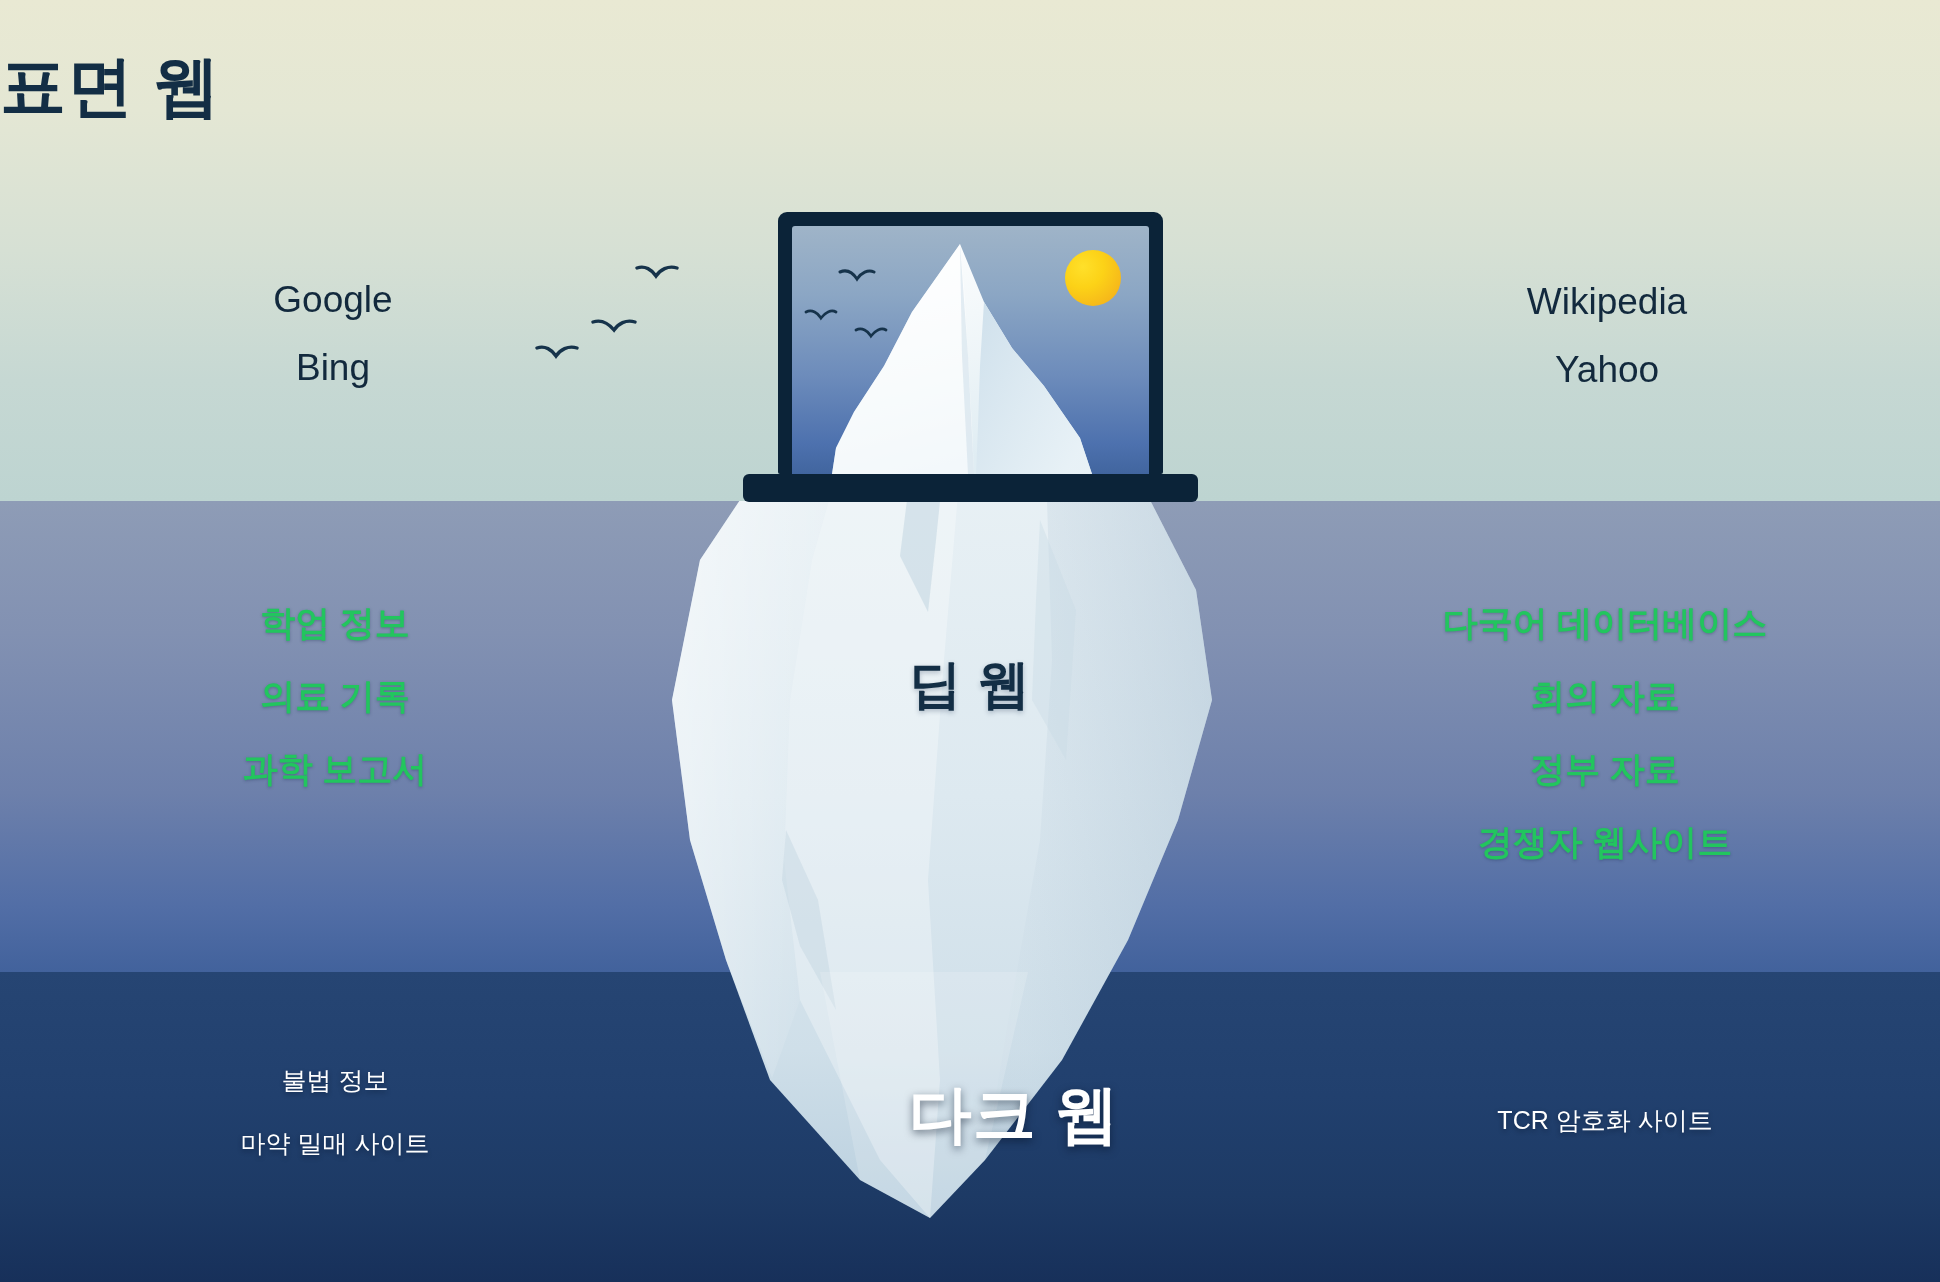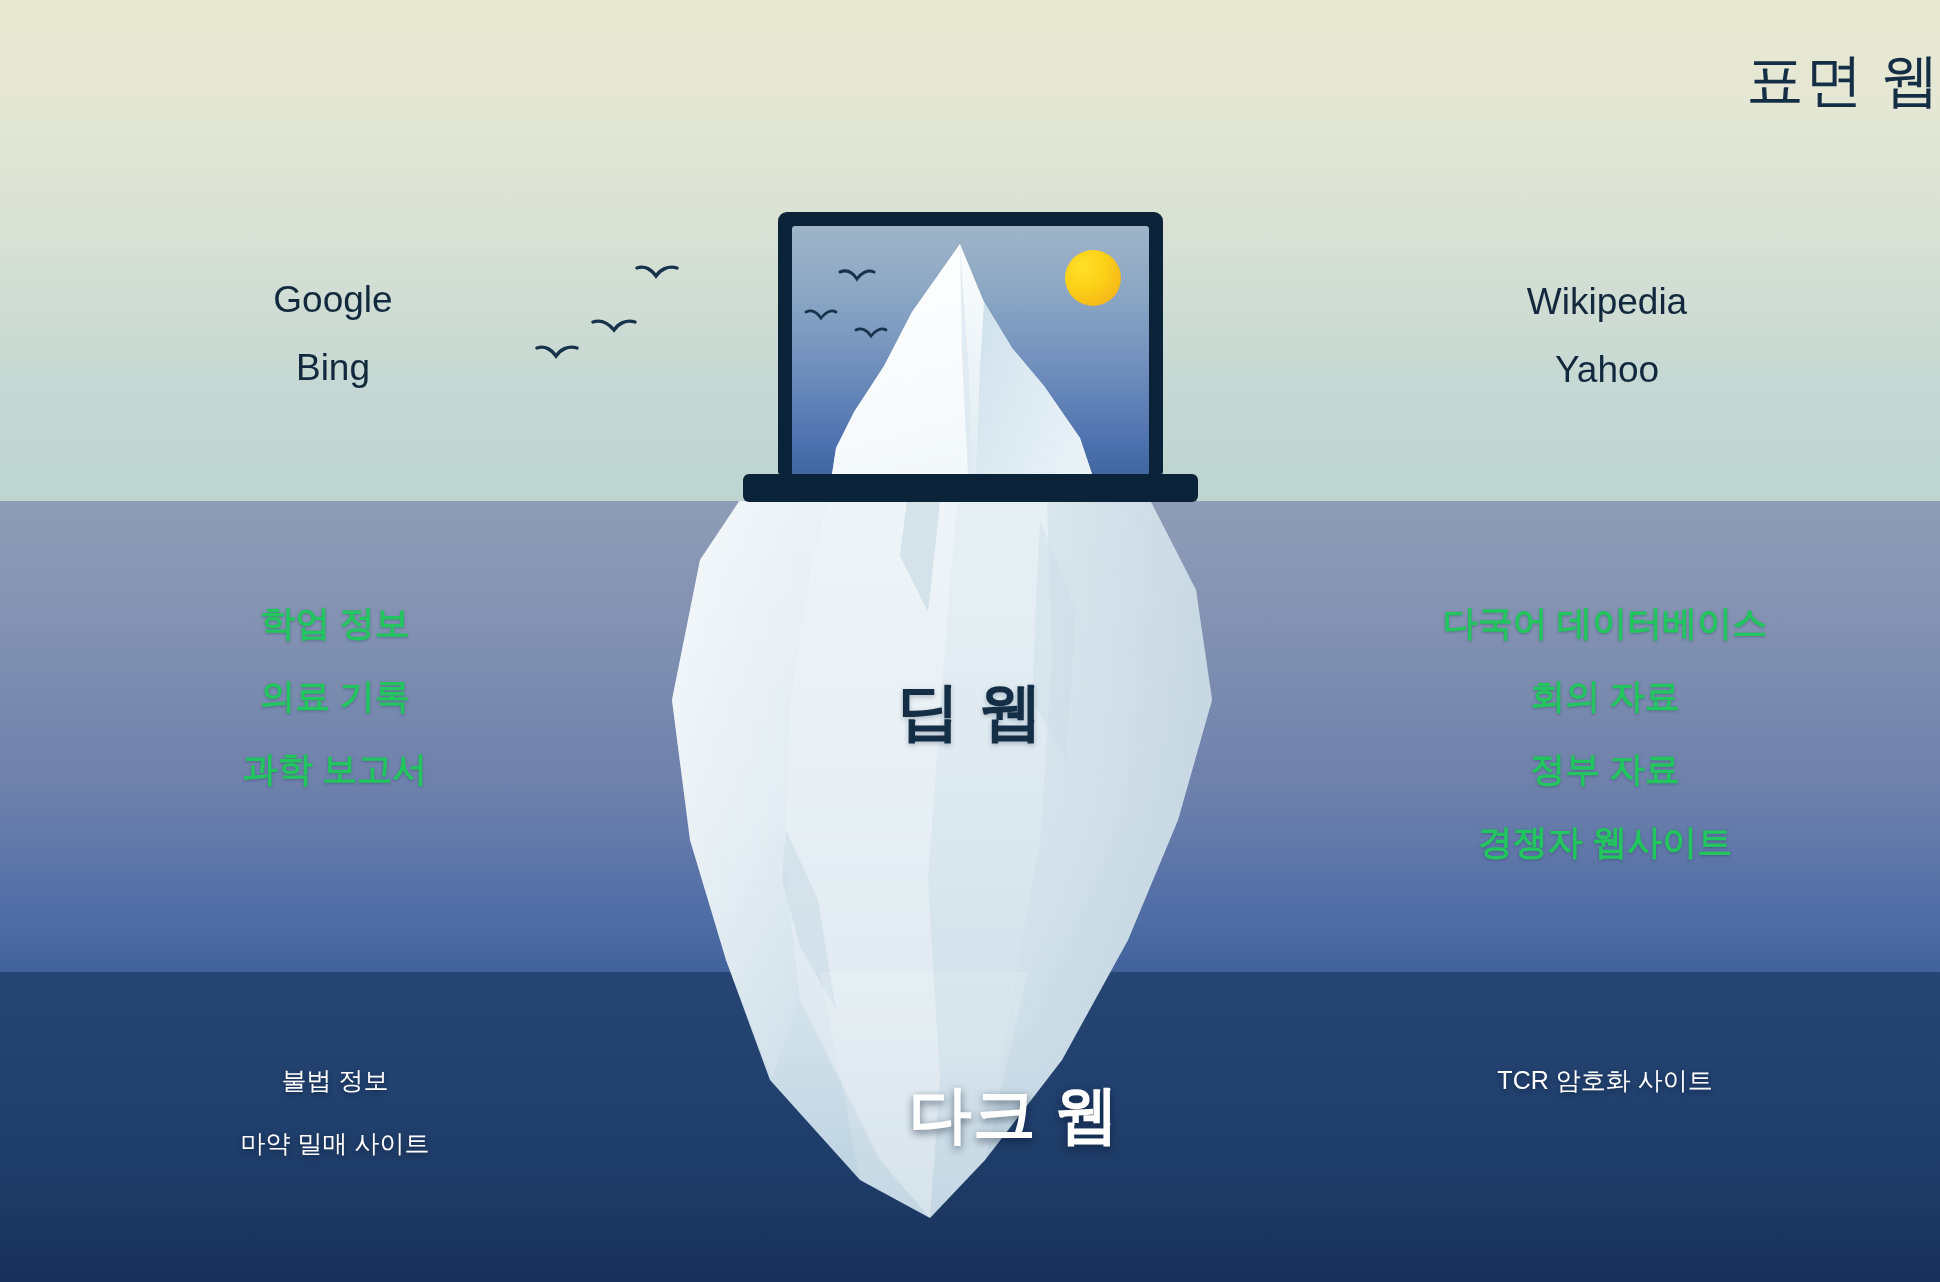--- a/index.html
+++ b/index.html
@@ -108,33 +108,33 @@
   .label-line {
     display: block;
     white-space: nowrap;
   }
 
   #title-surface {
     position: absolute;
     left: 0;
     top: 42px;
     width: 100%;
-    text-align: right;
-    font-size: 58px;
-    font-weight: 400;
+    text-align: left;
+    font-size: 66px;
+    font-weight: 700;
     color: #132e45;
     letter-spacing: 1px;
   }
   #title-deep {
     position: absolute;
     left: 0;
-    top: 669px;
+    top: 650px;
     width: 100%;
     text-align: center;
-    font-size: 63px;
+    font-size: 52px;
     font-weight: 700;
     color: #132e45;
     letter-spacing: 1px;
     text-shadow: 0 2px 5px rgba(40,60,90,0.30);
   }
   #title-dark {
     position: absolute;
     left: 0;
     top: 1072px;
     width: 100%;
@@ -163,21 +163,21 @@
   #deep-left .label-line, #deep-right .label-line {
     font-size: 35px;
     color: #22c55e;
     margin-bottom: 38px;
     font-weight: 700;
     text-shadow: 0 1px 3px rgba(30,45,80,0.35);
   }
 
   
   #dark-left  { left: 120px;  top: 1068px; width: 430px; }
-  #dark-right { right: 110px; top: 1068px; width: 450px; }
+  #dark-right { right: 110px; top: 1108px; width: 450px; }
   #dark-left .label-line, #dark-right .label-line {
     font-size: 25px;
     color: #ffffff;
     margin-bottom: 38px;
     font-weight: 400;
     text-shadow: 0 2px 5px rgba(6,18,38,0.45);
   }
 </style>
 </head>
 <body>

